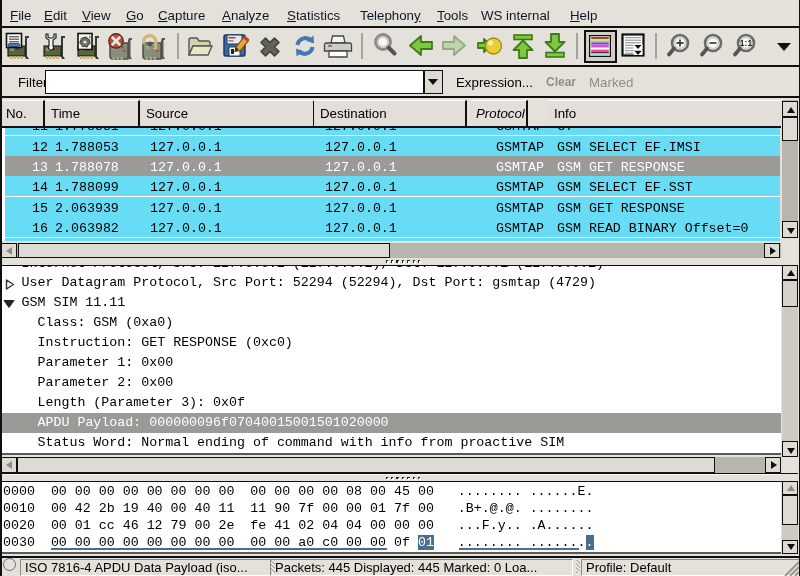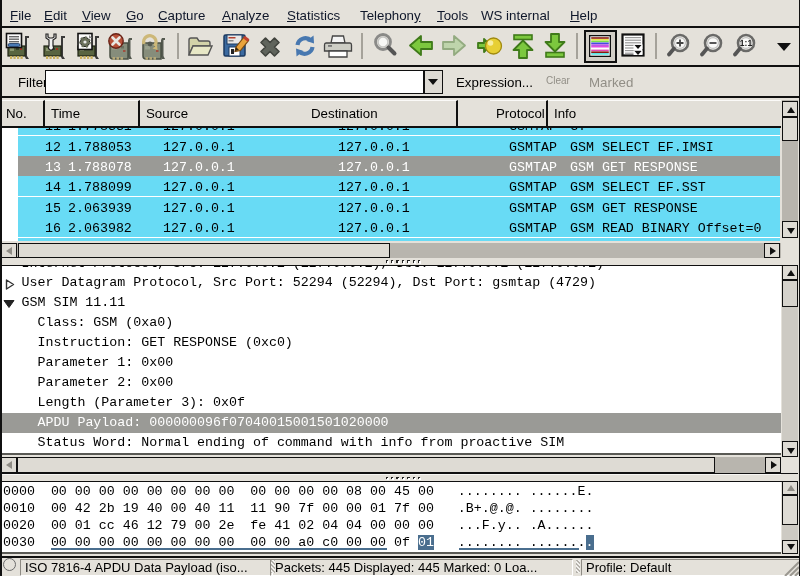--- a/index.html
+++ b/index.html
@@ -7,21 +7,21 @@
        font-family:"Liberation Sans",sans-serif;background:#e4e1da;}
   .abs{position:absolute;}
   .mono{font-family:"Liberation Mono",monospace;font-size:13.3px;white-space:pre;}
   .menu{top:8px;font-size:13.3px;color:#0f172a;white-space:nowrap;}
   .mn{text-decoration:underline;}
   .blackline{position:absolute;left:0;width:800px;background:#101010;}
   .hdrbtn{position:absolute;top:0;height:26px;background:#e2dfd8;
           border-right:2px solid #101010;box-sizing:border-box;
           font-size:13.3px;color:#000;line-height:25px;padding-left:6px;
           border-top:1px solid #fbfaf8;}
-  .row{position:absolute;left:17px;width:779px;height:20px;}
+  .row{position:absolute;left:4px;width:779px;height:20px;}
   .cell{position:absolute;top:3px;height:18.8px;line-height:18.8px;}
   .sb-btn{position:absolute;background:#dedbd4;border:1.5px solid #101010;box-sizing:border-box;}
   .arrow{position:absolute;width:0;height:0;}
   .dline{position:absolute;height:20px;line-height:20px;width:779px;left:0;}
   .statbox{position:absolute;top:559px;height:15px;border-top:1px solid #8d8a83;border-left:1px solid #8d8a83;border-bottom:1px solid #fff;border-right:1px solid #fff;font-size:13px;line-height:15px;color:#000;padding-left:4px;white-space:nowrap;overflow:hidden;}
 </style>
 </head>
 <body>
 <div class="abs" style="left:0;top:0;width:800px;height:26px;background:#e4e1da;"></div>
 <div class="abs menu" style="left:10px;"><span class="mn">F</span>ile</div>
@@ -217,30 +217,30 @@
     <text x="15" y="13" font-size="8.5" font-family="Liberation Sans" text-anchor="middle" fill="#222" font-weight="bold">1:1</text>
   </svg>
 <div class="arrow" style="left:777px;top:43px;border-left:7px solid transparent;border-right:7px solid transparent;border-top:8px solid #101010;"></div>
 <div class="blackline" style="top:65px;height:2px;"></div>
 <div class="abs" style="left:0;top:67px;width:800px;height:29px;background:#e4e1da;"></div>
 <div class="abs" style="top:75px;left:6px;font-size:13.3px;margin-left:12px;">Filter:</div>
 <div class="abs" style="left:45px;top:70px;width:379px;height:24px;background:#fff;border:1.5px solid #101010;box-sizing:border-box;"></div>
 <div class="abs" style="left:424px;top:70px;width:19px;height:24px;background:#dedbd4;border:1.5px solid #101010;box-sizing:border-box;"></div>
 <div class="arrow" style="left:428px;top:79px;border-left:5px solid transparent;border-right:5px solid transparent;border-top:6px solid #101010;"></div>
 <div class="abs" style="top:75px;left:456px;font-size:13.3px;">Expression...</div>
-<div class="abs" style="top:75px;left:546px;font-size:10px;color:#918e86;">Clear</div>
+<div class="abs" style="top:75px;left:546px;font-size:12px;color:#918e86;font-weight:bold;">Clear</div>
 <div class="abs" style="top:75px;left:589px;font-size:13.3px;color:#918e86;">Marked</div>
 <div class="blackline" style="top:96px;height:2px;"></div>
 <div class="abs" style="left:0;top:98px;width:800px;height:160px;background:#e4e1da;"></div>
 <div class="abs" style="left:0;top:100px;width:781px;height:26px;overflow:hidden;">
   <div class="hdrbtn" style="left:0;width:45px;">No.</div>
   <div class="hdrbtn" style="left:45px;width:95px;">Time</div>
   <div class="hdrbtn" style="left:140px;width:175px;">Source</div>
-  <div class="hdrbtn" style="left:305px;width:153px;">Destination</div>
-  <div class="hdrbtn" style="left:490px;width:58px;">Protocol</div>
+  <div class="hdrbtn" style="left:314px;width:153px;">Destination</div>
+  <div class="hdrbtn" style="left:470px;width:58px;font-style:italic;">Protocol</div>
   <div class="hdrbtn" style="left:548px;width:233px;border-right:none;">Info</div>
 </div>
 <div class="abs blackline" style="top:126px;height:2px;width:781px;"></div>
 <div class="abs mono" style="left:1px;top:128px;width:779px;height:113px;overflow:hidden;background:#fff;">
   <div class="row" style="top:-12.8px;background:#68dbf5;"><div class="cell" style="left:0;width:43px;text-align:right;">11</div><div class="cell" style="left:50px;">1.778331</div><div class="cell" style="left:145px;">127.0.0.1</div><div class="cell" style="left:320px;">127.0.0.1</div><div class="cell" style="left:491px;">GSMTAP</div><div class="cell" style="left:552px;">GT</div></div>
   <div class="row" style="top:7.6px;background:#68dbf5;"><div class="cell" style="left:0;width:43px;text-align:right;">12</div><div class="cell" style="left:50px;">1.788053</div><div class="cell" style="left:145px;">127.0.0.1</div><div class="cell" style="left:320px;">127.0.0.1</div><div class="cell" style="left:491px;">GSMTAP</div><div class="cell" style="left:552px;">GSM SELECT EF.IMSI</div></div>
   <div class="row" style="top:28.0px;background:#9a9a96;color:#fff;"><div class="cell" style="left:0;width:43px;text-align:right;">13</div><div class="cell" style="left:50px;">1.788078</div><div class="cell" style="left:145px;">127.0.0.1</div><div class="cell" style="left:320px;">127.0.0.1</div><div class="cell" style="left:491px;">GSMTAP</div><div class="cell" style="left:552px;">GSM GET RESPONSE</div></div>
   <div class="row" style="top:48.4px;background:#68dbf5;"><div class="cell" style="left:0;width:43px;text-align:right;">14</div><div class="cell" style="left:50px;">1.788099</div><div class="cell" style="left:145px;">127.0.0.1</div><div class="cell" style="left:320px;">127.0.0.1</div><div class="cell" style="left:491px;">GSMTAP</div><div class="cell" style="left:552px;">GSM SELECT EF.SST</div></div>
   <div class="row" style="top:68.8px;background:#68dbf5;"><div class="cell" style="left:0;width:43px;text-align:right;">15</div><div class="cell" style="left:50px;">2.063939</div><div class="cell" style="left:145px;">127.0.0.1</div><div class="cell" style="left:320px;">127.0.0.1</div><div class="cell" style="left:491px;">GSMTAP</div><div class="cell" style="left:552px;">GSM GET RESPONSE</div></div>
   <div class="row" style="top:89.2px;background:#68dbf5;"><div class="cell" style="left:0;width:43px;text-align:right;">16</div><div class="cell" style="left:50px;">2.063982</div><div class="cell" style="left:145px;">127.0.0.1</div><div class="cell" style="left:320px;">127.0.0.1</div><div class="cell" style="left:491px;">GSMTAP</div><div class="cell" style="left:552px;">GSM READ BINARY Offset=0</div></div>

